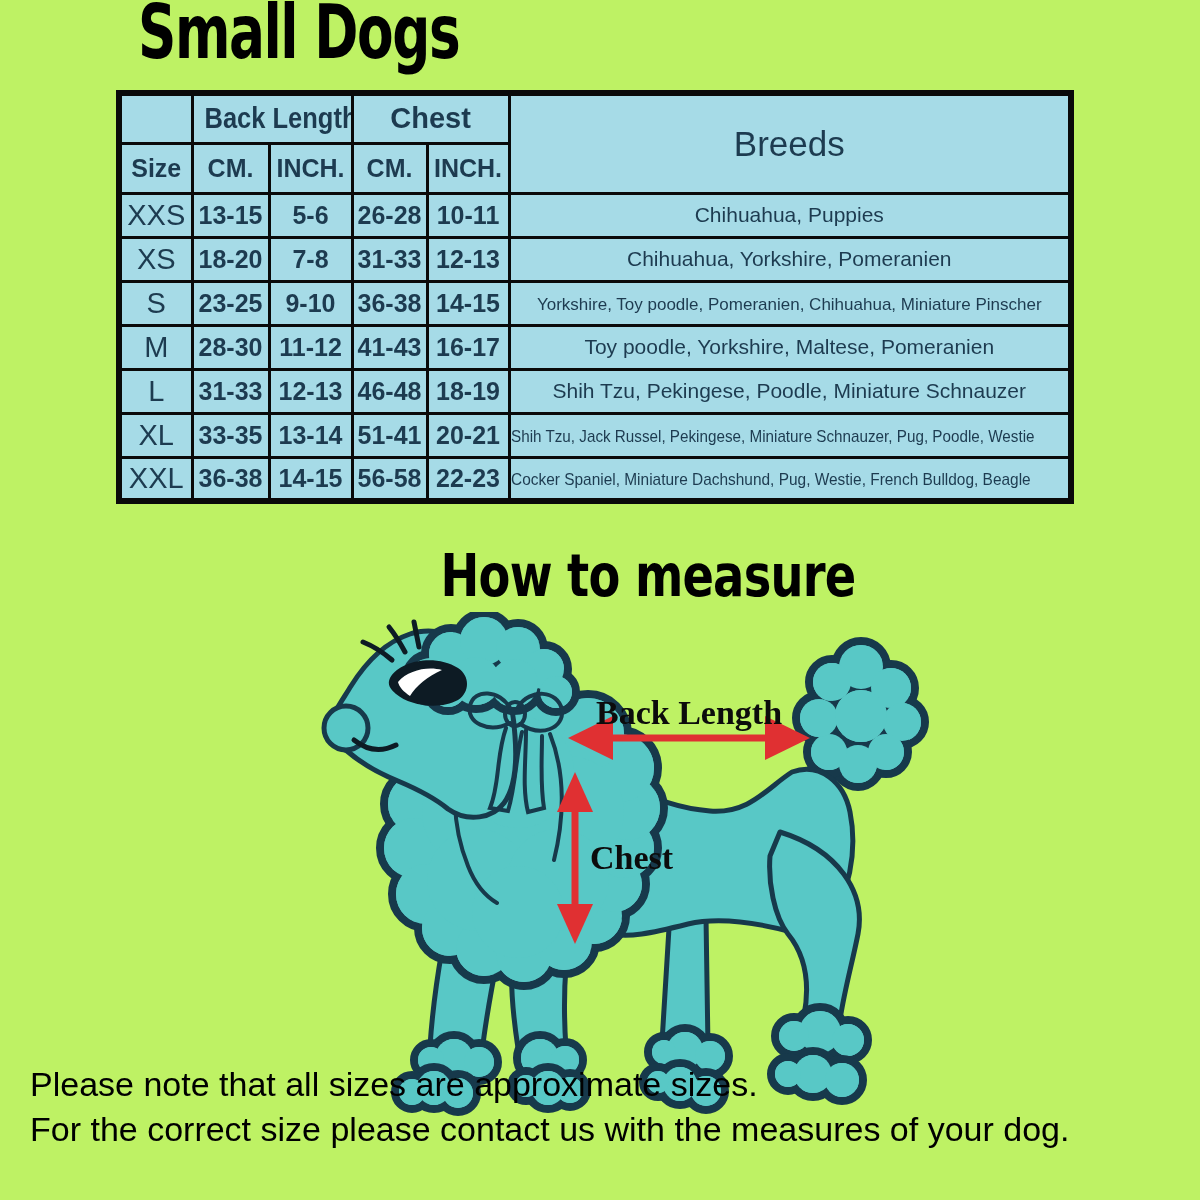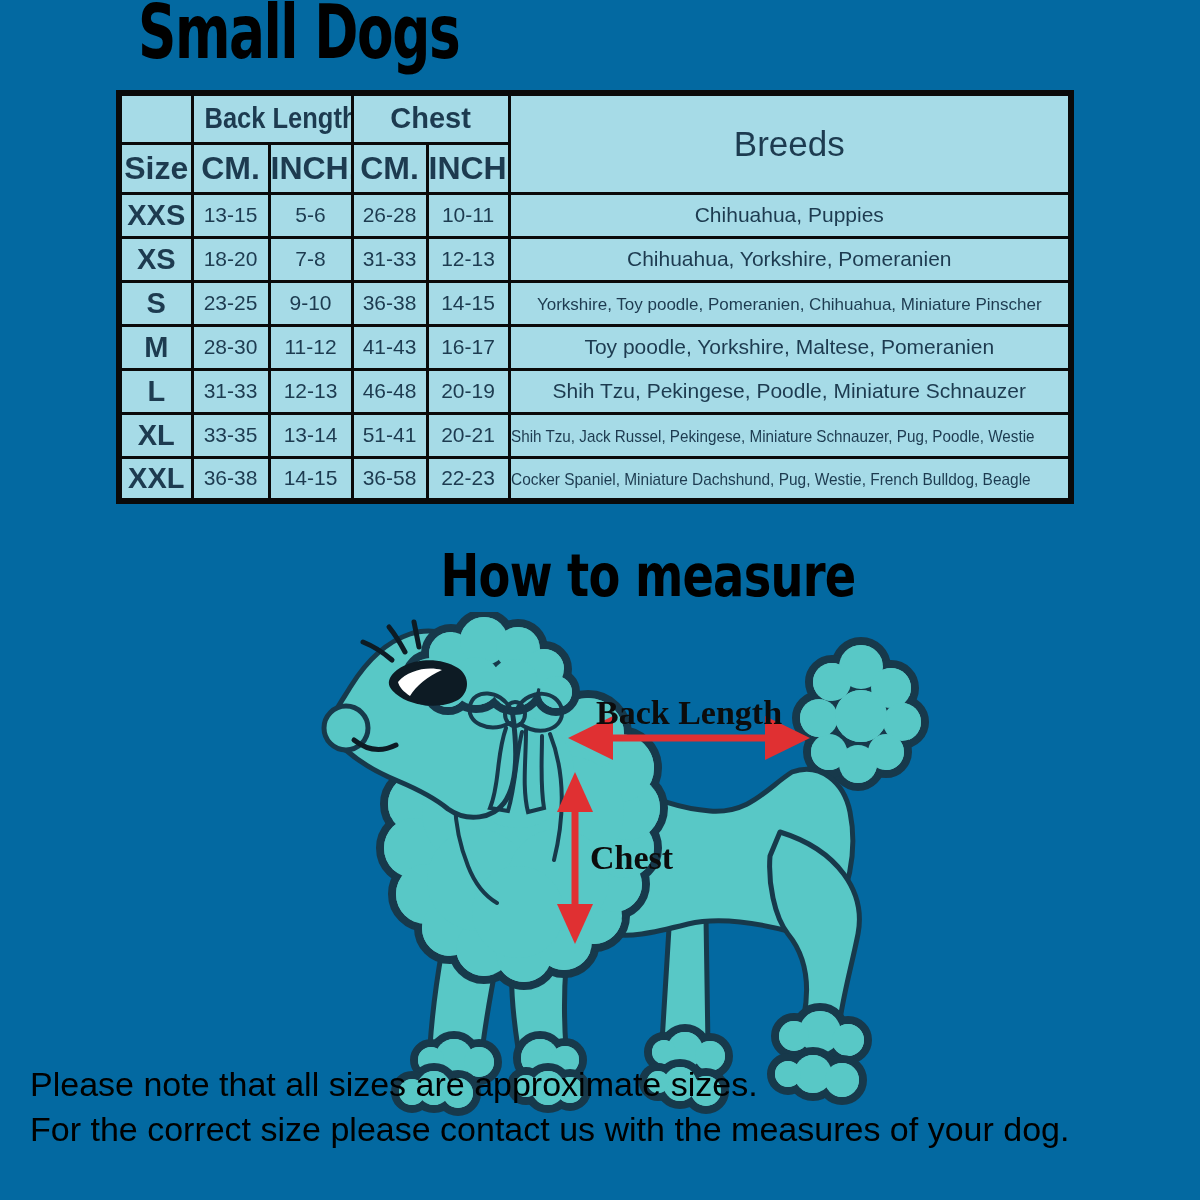--- a/index.html
+++ b/index.html
@@ -1,39 +1,39 @@
 <!DOCTYPE html>
 <html style="--table-bg: #a6dbe7; --header-red: #e5424a; --table-text: #1d3b50; --dog-fill: #58c8c6; --dog-outline: #17394b; --arrow-red: #e03032; --border-black: #0a0a0a;"><head>
 <meta charset="utf-8">
 <style>
   :root{
     --table-bg:#a6dbe7; --header-red:#e5424a; --table-text:#1d3b50;
     --dog-fill:#58c8c6; --dog-outline:#17394b; --arrow-red:#e03032; --border-black:#0a0a0a;
   }
   html,body{margin:0;padding:0;background:#fff;}
-  #stage{position:relative;width:1200px;height:1200px;background:#0369a1;overflow:hidden;
+  #stage{position:relative;width:1200px;height:1200px;background:#bef264;overflow:hidden;
          font-family:"Liberation Sans",sans-serif;}
 
   .title{position:absolute;left:138px;top:-8px;font-family:"DejaVu Sans",sans-serif;
          font-weight:bold;font-size:74px;line-height:1.1;color:#000;white-space:nowrap;
          transform:scaleX(0.72);transform-origin:left top;letter-spacing:-2px;}
   .howto{position:absolute;left:648px;top:542px;font-family:"DejaVu Sans",sans-serif;
          font-weight:bold;font-size:58px;color:#000;white-space:nowrap;
          transform:translateX(-50%) scaleX(0.8);letter-spacing:-1px;}
 
   table.sizes{position:absolute;left:116px;top:90px;width:952px;table-layout:fixed;
         border-collapse:collapse;background:var(--table-bg);border:6px solid var(--border-black);}
   table.sizes th,table.sizes td{border:3px solid var(--border-black);padding:0;text-align:center;
         color:var(--table-text);overflow:hidden;vertical-align:middle;}
   tr.r-h1{height:50px;} tr.r-h2{height:50px;} tr.r-d{height:44px;}
   .hdr-group{font-size:29px;font-weight:bold;}
-  .hdr-red{color:var(--header-red);font-weight:bold;font-size:32px;}
+  .hdr-red{color:var(--header-red);font-weight:bold;font-size:25px;}
   .hdr-breeds{font-size:35px;font-weight:normal;}
-  .c-size{font-size:29px;font-weight:bold;}
-  .c-num{font-size:21px;font-weight:normal;}
+  .c-size{font-size:29px;font-weight:normal;}
+  .c-num{font-size:25px;font-weight:bold;}
   .c-breeds{text-align:left;padding-left:7px;font-size:21px;font-weight:normal;}
   .fit,.fit-s{display:inline-block;white-space:nowrap;transform-origin:center center;}
   .c-breeds .fit{transform-origin:left center;}
 
   .notes{position:absolute;left:30px;top:1062px;font-size:34px;line-height:1.32;color:#000;}
 
   .dog-svg{position:absolute;left:318px;top:612px;}
   .shape{fill:var(--dog-fill);stroke:var(--dog-outline);stroke-width:5;stroke-linejoin:round;}
   .fluff circle{fill:var(--dog-fill);stroke:var(--dog-outline);stroke-width:8;}
   .fluff-fill circle{fill:var(--dog-fill);stroke:none;}
@@ -104,36 +104,36 @@
       <td class="c-num"><span class="fit-s">11-12</span></td>
       <td class="c-num"><span class="fit-s">41-43</span></td>
       <td class="c-num"><span class="fit-s">16-17</span></td>
       <td class="c-breeds"><span class="fit">Toy poodle, Yorkshire, Maltese, Pomeranien</span></td>
     </tr>
     <tr class="r-d">
       <td class="c-size"><span class="fit-s">L</span></td>
       <td class="c-num"><span class="fit-s">31-33</span></td>
       <td class="c-num"><span class="fit-s">12-13</span></td>
       <td class="c-num"><span class="fit-s">46-48</span></td>
-      <td class="c-num"><span class="fit-s">20-19</span></td>
+      <td class="c-num"><span class="fit-s">18-19</span></td>
       <td class="c-breeds"><span class="fit">Shih Tzu, Pekingese, Poodle, Miniature Schnauzer</span></td>
     </tr>
     <tr class="r-d">
       <td class="c-size"><span class="fit-s">XL</span></td>
       <td class="c-num"><span class="fit-s">33-35</span></td>
       <td class="c-num"><span class="fit-s">13-14</span></td>
       <td class="c-num"><span class="fit-s">51-41</span></td>
       <td class="c-num"><span class="fit-s">20-21</span></td>
       <td class="c-breeds"><span class="fit" style="font-size: 17px; transform: scaleX(0.896);">Shih Tzu, Jack Russel, Pekingese, Miniature Schnauzer, Pug, Poodle, Westie</span></td>
     </tr>
     <tr class="r-d">
       <td class="c-size"><span class="fit-s">XXL</span></td>
       <td class="c-num"><span class="fit-s">36-38</span></td>
       <td class="c-num"><span class="fit-s">14-15</span></td>
-      <td class="c-num"><span class="fit-s">36-58</span></td>
+      <td class="c-num"><span class="fit-s">56-58</span></td>
       <td class="c-num"><span class="fit-s">22-23</span></td>
       <td class="c-breeds"><span class="fit" style="font-size: 17px; transform: scaleX(0.908);">Cocker Spaniel, Miniature Dachshund, Pug, Westie, French Bulldog, Beagle</span></td>
     </tr>
   </tbody>
     </table>
 
   <div class="howto">How to measure</div>
 
   <svg class="dog-svg" width="648" height="505" viewBox="0 0 648 505" aria-hidden="true">
 

